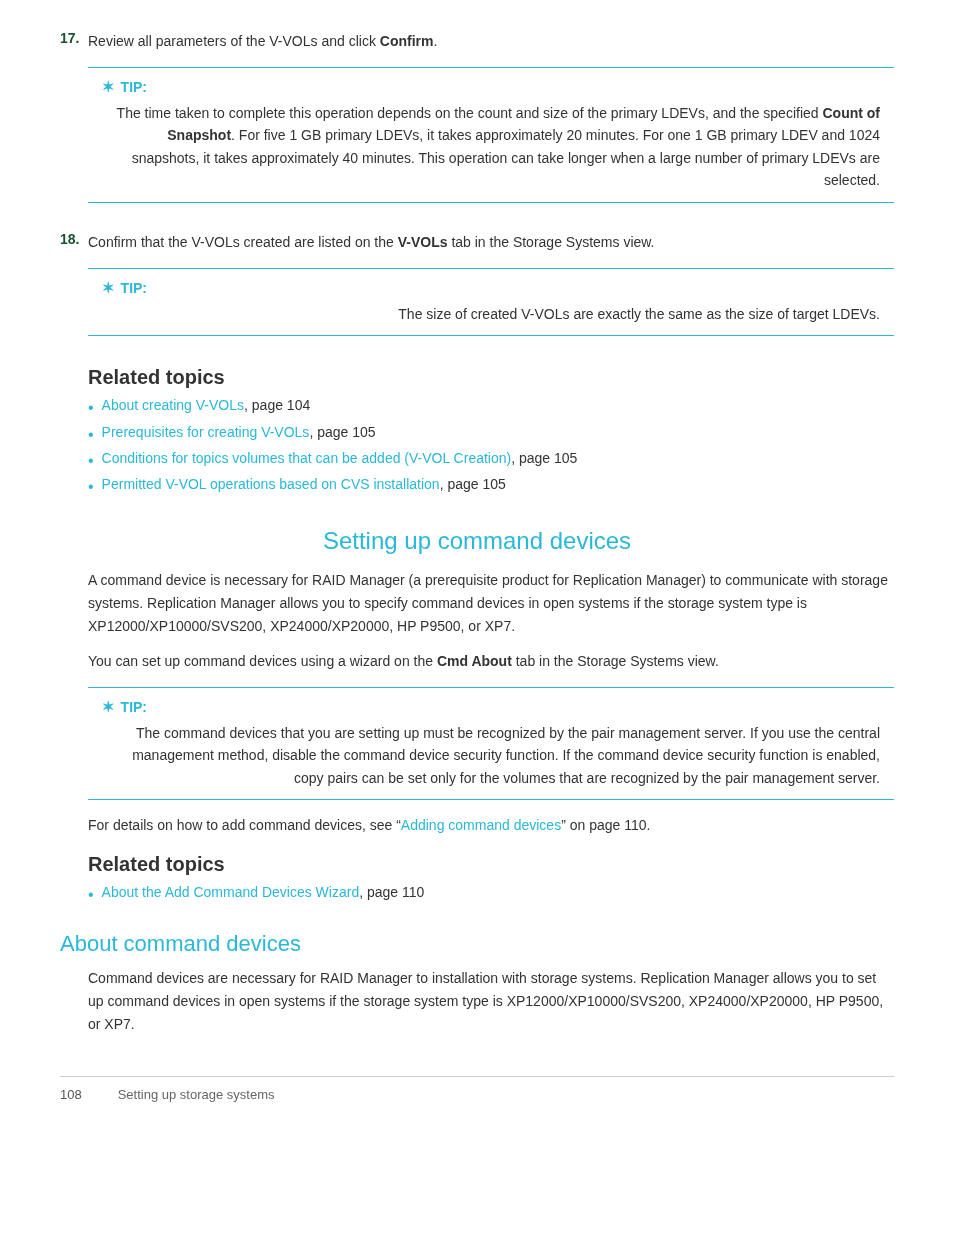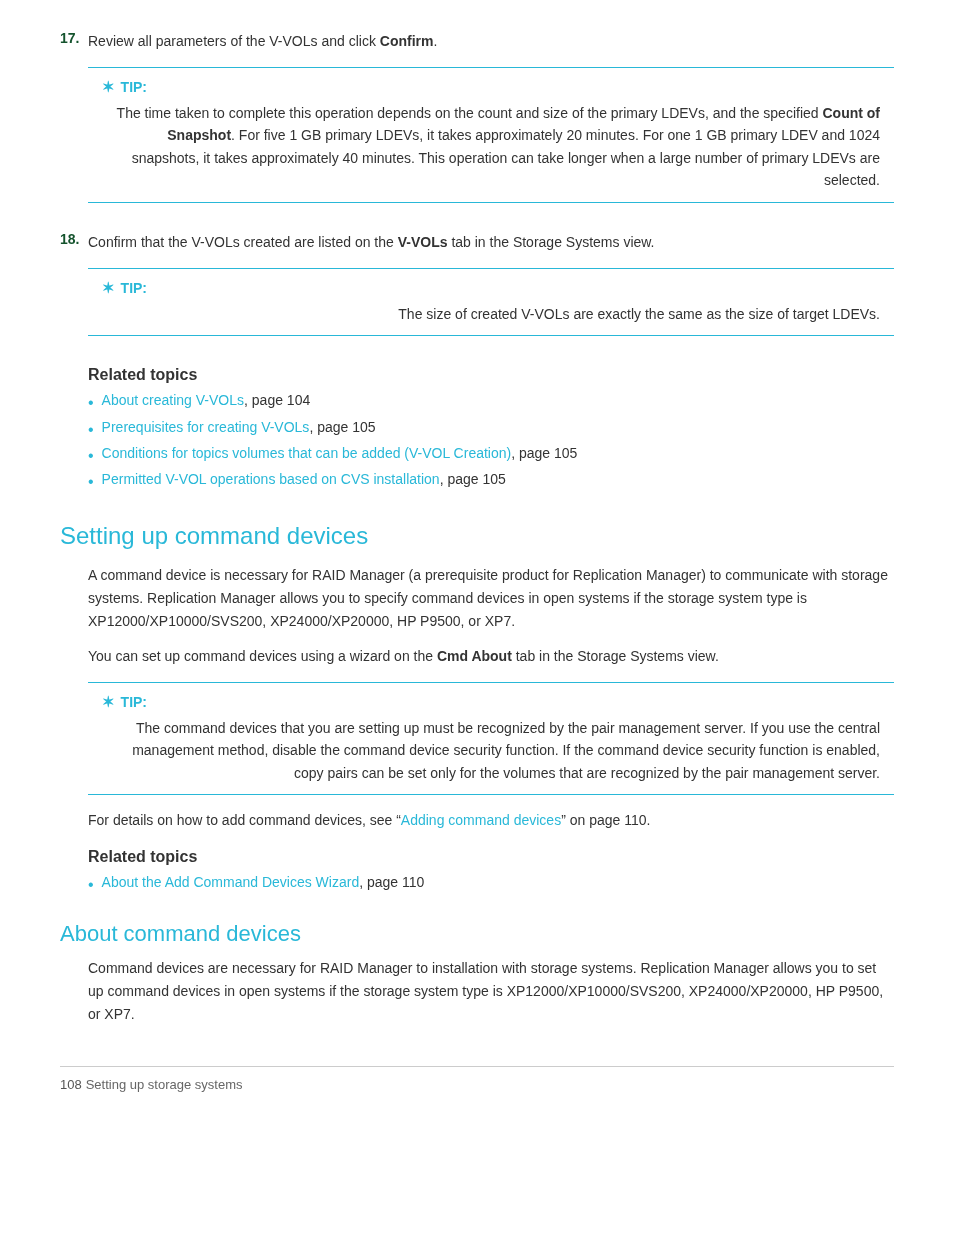--- a/index.html
+++ b/index.html
@@ -46,31 +46,32 @@
       color: #333;
       line-height: 1.6;
       text-align: right;
     }
     .section-title {
       color: #29b8d8;
       font-size: 24px;
       font-weight: normal;
       margin: 28px 0 14px 0;
       font-family: Arial, Helvetica, sans-serif;
+      text-align: center;
     }
     .subsection-title {
       color: #29b8d8;
       font-size: 22px;
       font-weight: normal;
       margin: 24px 0 10px 0;
     }
     .related-topics-heading {
       font-weight: bold;
       margin: 16px 0 8px 0;
-      font-size: 16px;
+      font-size: 20px;
     }
     .related-list {
       list-style: none;
       padding: 0;
       margin-bottom: 10px;
     }
     .related-list li {
       display: flex;
       align-items: flex-start;
       margin-bottom: 4px;
@@ -91,21 +92,21 @@
     }
     .bold { font-weight: bold; }
     .footer-bar {
       margin-top: 40px;
       border-top: 1px solid #ccc;
       padding-top: 10px;
       color: #666;
       font-size: 13px;
       display: flex;
       align-items: center;
-      gap: 4px;
+      gap: 36px;
     }
     .footer-page-num {
       font-size: 13px;
       color: #555;
     }
     .indent {
       padding-left: 28px;
     }
   </style>
 </head>

